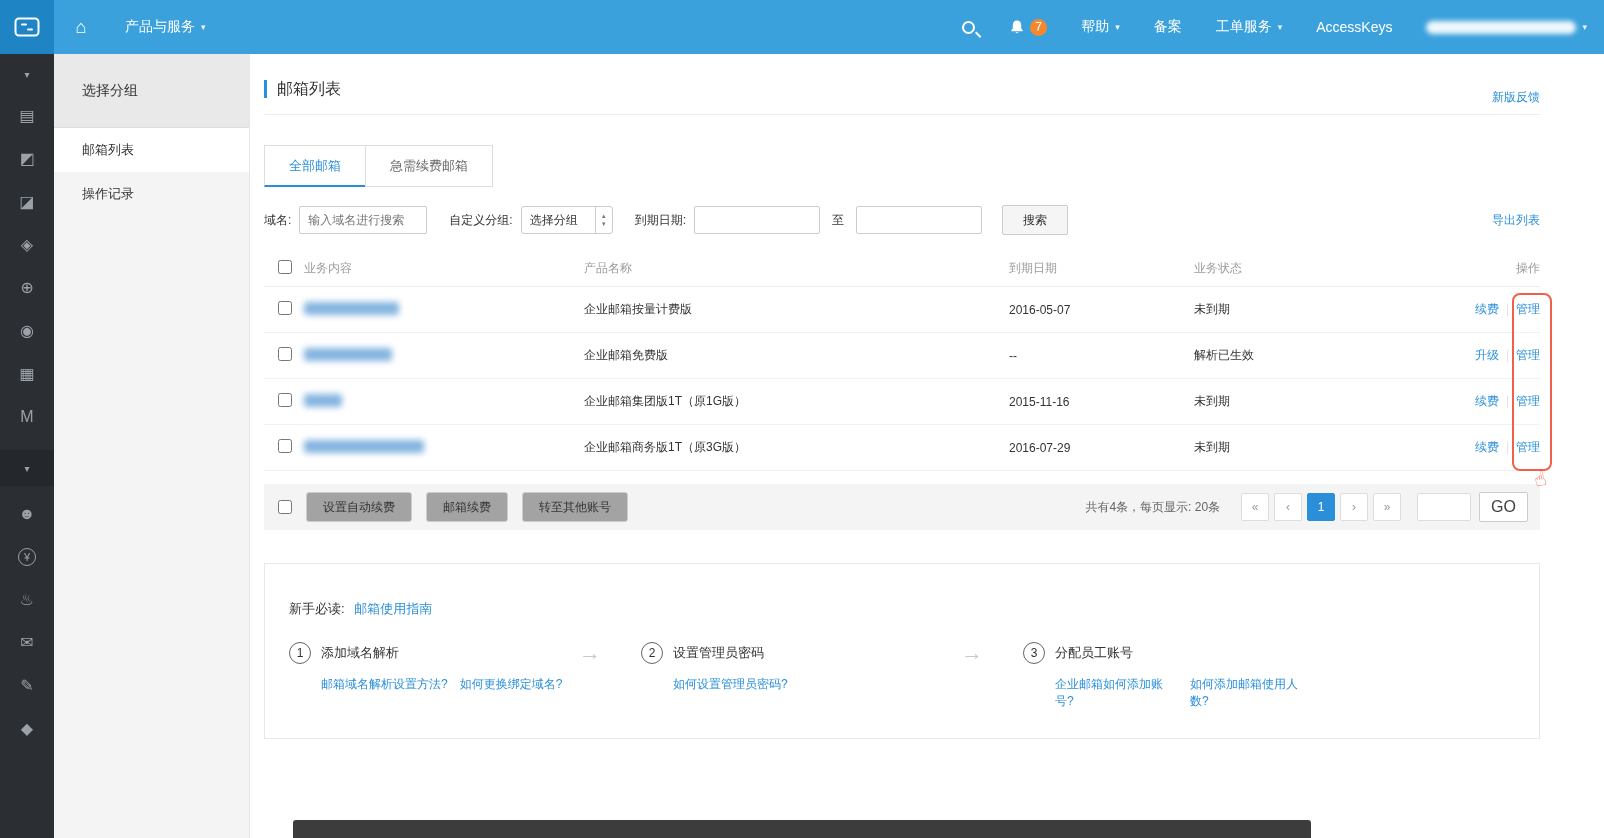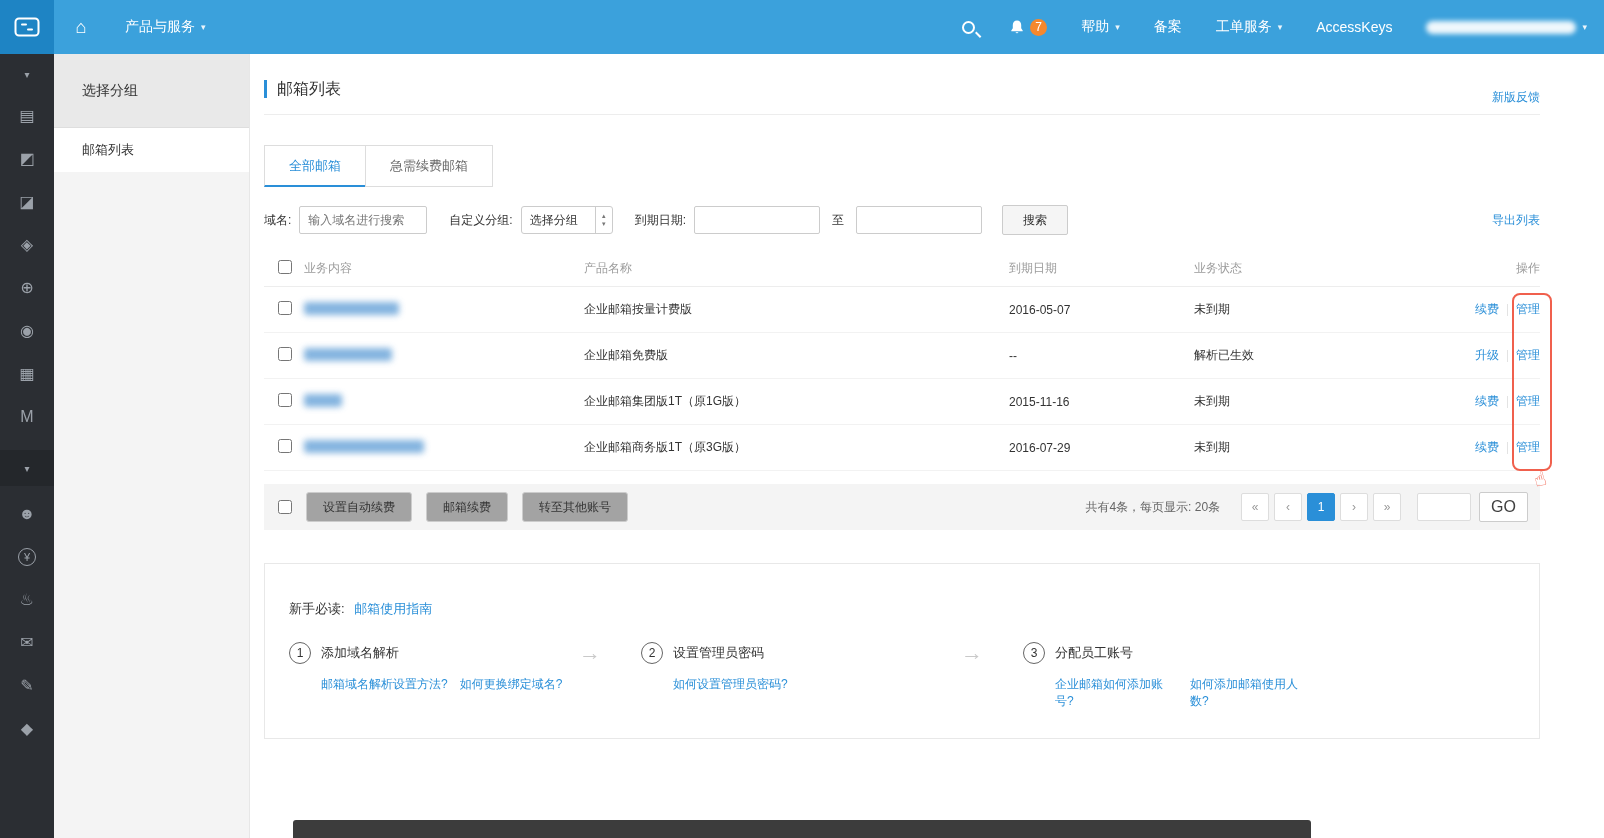--- a/index.html
+++ b/index.html
@@ -212,20 +212,21 @@
         <span>✎</span>
       </div>
       <div class="icon-cell">
         <span>◆</span>
       </div>
     </nav>
 
     <nav class="light-sidebar">
       <div class="subnav-header">选择分组</div>
       <div class="subnav-item active">邮箱列表</div>
+      <div class="subnav-item">操作记录</div>
     </nav>
 
     <main class="main">
 
       <div class="page-head">
         <h1 class="page-title">邮箱列表</h1>
         <a class="feedback-link">新版反馈</a>
       </div>
 
       <div class="tabs">

